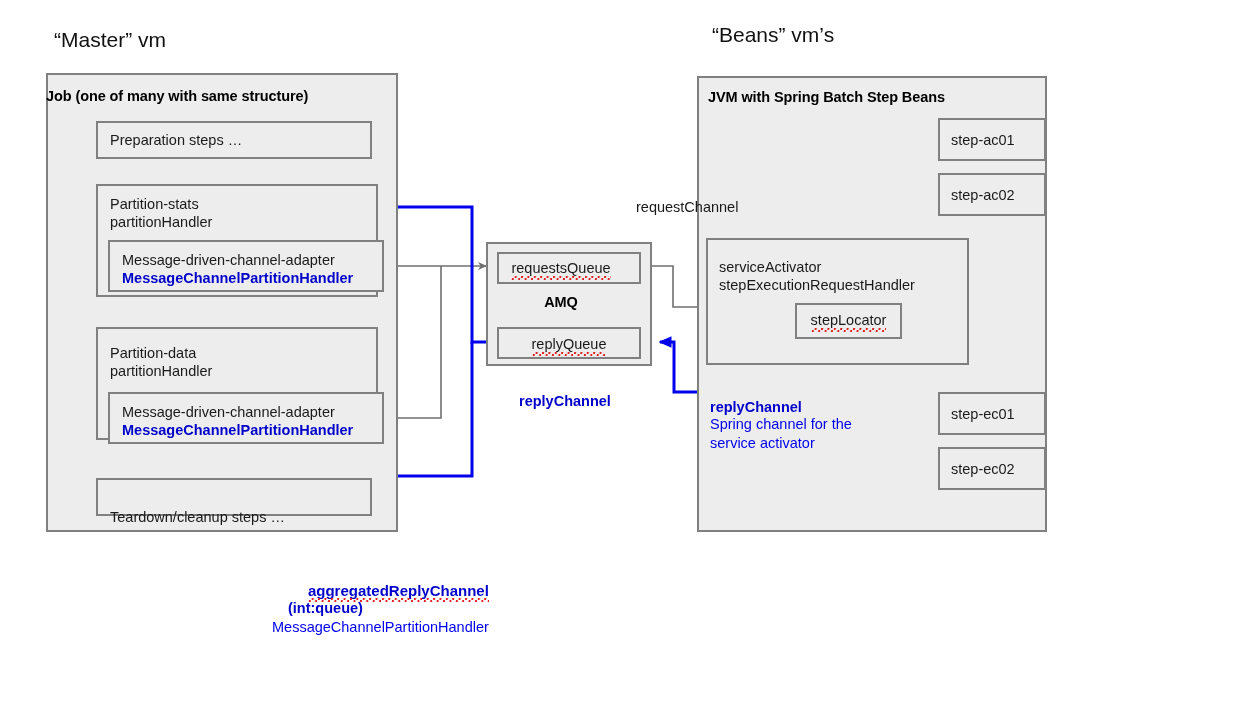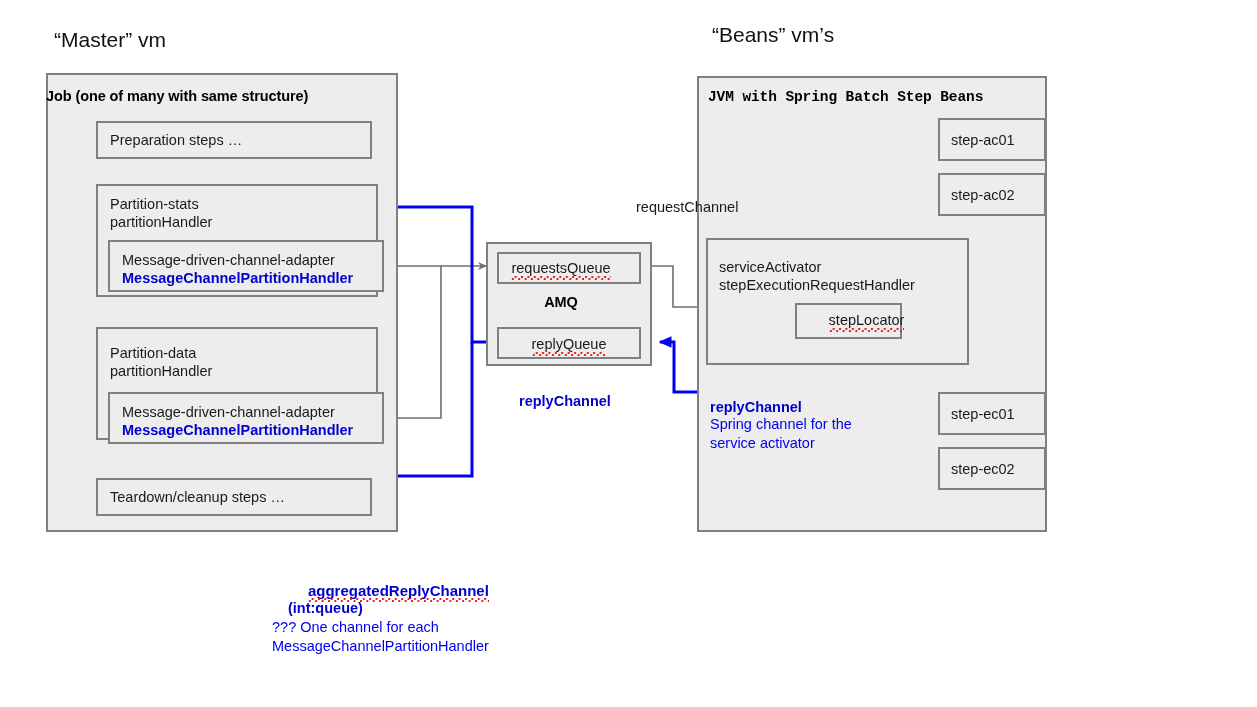--- a/index.html
+++ b/index.html
@@ -143,49 +143,49 @@
     <div>Partition-data</div>
     <div>partitionHandler</div>
   </div>
   <div class="abs leaf-box" style="left:108px;top:392px;width:276px;height:52px;"></div>
   <div class="abs txt" style="left:122px;top:403px;">
     <div>Message-driven-channel-adapter</div>
     <div class="blue-bold" style="font-size:14.5px;">MessageChannelPartitionHandler</div>
   </div>
 
   <div class="abs inner-box" style="left:96px;top:478px;width:276px;height:38px;"></div>
-  <div class="abs txt" style="left:110px;top:488px;">Teardown/cleanup steps …</div>
+  <div class="abs txt" style="left:110px;top:508px;">Teardown/cleanup steps …</div>
 
   <div class="abs container-box" style="left:486px;top:242px;width:166px;height:124px;"></div>
   <div class="abs leaf-box" style="left:497px;top:252px;width:144px;height:32px;"></div>
   <div class="abs txt" style="left:497px;top:259px;width:128px;text-align:center;">
     <span class="sq">requestsQueue</span>
   </div>
   <div class="abs hdr" style="left:486px;top:294px;width:150px;text-align:center;">AMQ</div>
   <div class="abs leaf-box" style="left:497px;top:327px;width:144px;height:32px;"></div>
   <div class="abs txt" style="left:497px;top:335px;width:144px;text-align:center;">
     <span class="sq">replyQueue</span>
   </div>
   <div class="abs blue-bold" style="left:519px;top:393px;font-size:14.5px;">replyChannel</div>
 
   <div class="abs title-outer" style="left:712px;top:23px;">“Beans” vm’s</div>
 
   <div class="abs container-box" style="left:697px;top:76px;width:350px;height:456px;"></div>
 
-  <div class="abs hdr" style="left:708px;top:89px;font-family:Liberation Mono, monospace;">JVM with Spring Batch Step Beans</div>
+  <div class="abs hdr" style="left:708px;top:89px;">JVM with Spring Batch Step Beans</div>
 
   <div class="abs txt" style="left:636px;top:198px;">requestChannel</div>
 
   <div class="abs inner-box" style="left:706px;top:238px;width:263px;height:127px;"></div>
   <div class="abs txt" style="left:719px;top:258px;">
     <div>serviceActivator</div>
     <div>stepExecutionRequestHandler</div>
   </div>
   <div class="abs leaf-box" style="left:795px;top:303px;width:107px;height:36px;"></div>
-  <div class="abs txt" style="left:795px;top:311px;width:107px;text-align:center;padding-left:18px;">
+  <div class="abs txt" style="left:795px;top:311px;width:107px;text-align:center;">
     <span class="sq">stepLocator</span>
   </div>
 
   <div class="abs leaf-box" style="left:938px;top:118px;width:108px;height:43px;"></div>
   <div class="abs txt" style="left:951px;top:131px;">step-ac01</div>
 
   <div class="abs leaf-box" style="left:938px;top:173px;width:108px;height:43px;"></div>
   <div class="abs txt" style="left:951px;top:186px;">step-ac02</div>
 
   <div class="abs leaf-box" style="left:938px;top:392px;width:108px;height:43px;"></div>
@@ -198,17 +198,16 @@
     <div class="blue-bold" style="font-size:14.5px;">replyChannel</div>
     <div class="blue" style="font-size:14.5px;line-height:19px;">Spring channel for the</div>
     <div class="blue" style="font-size:14.5px;line-height:19px;">service activator</div>
   </div>
 
   <div class="abs" style="left:272px;top:582px;">
     <div class="blue-bold" style="font-size:15px;text-align:right;">
       <span class="sq">aggregatedReplyChannel</span>
     </div>
     <div class="blue-bold" style="font-size:14.5px;line-height:19px;padding-left:16px;">(int:queue)</div>
-    <div class="blue" style="font-size:14.5px;line-height:19px;">??? One channel for each</div>
     <div class="blue" style="font-size:14.5px;line-height:19px;">MessageChannelPartitionHandler</div>
   </div>
 
 </div>
 
 </body></html>

